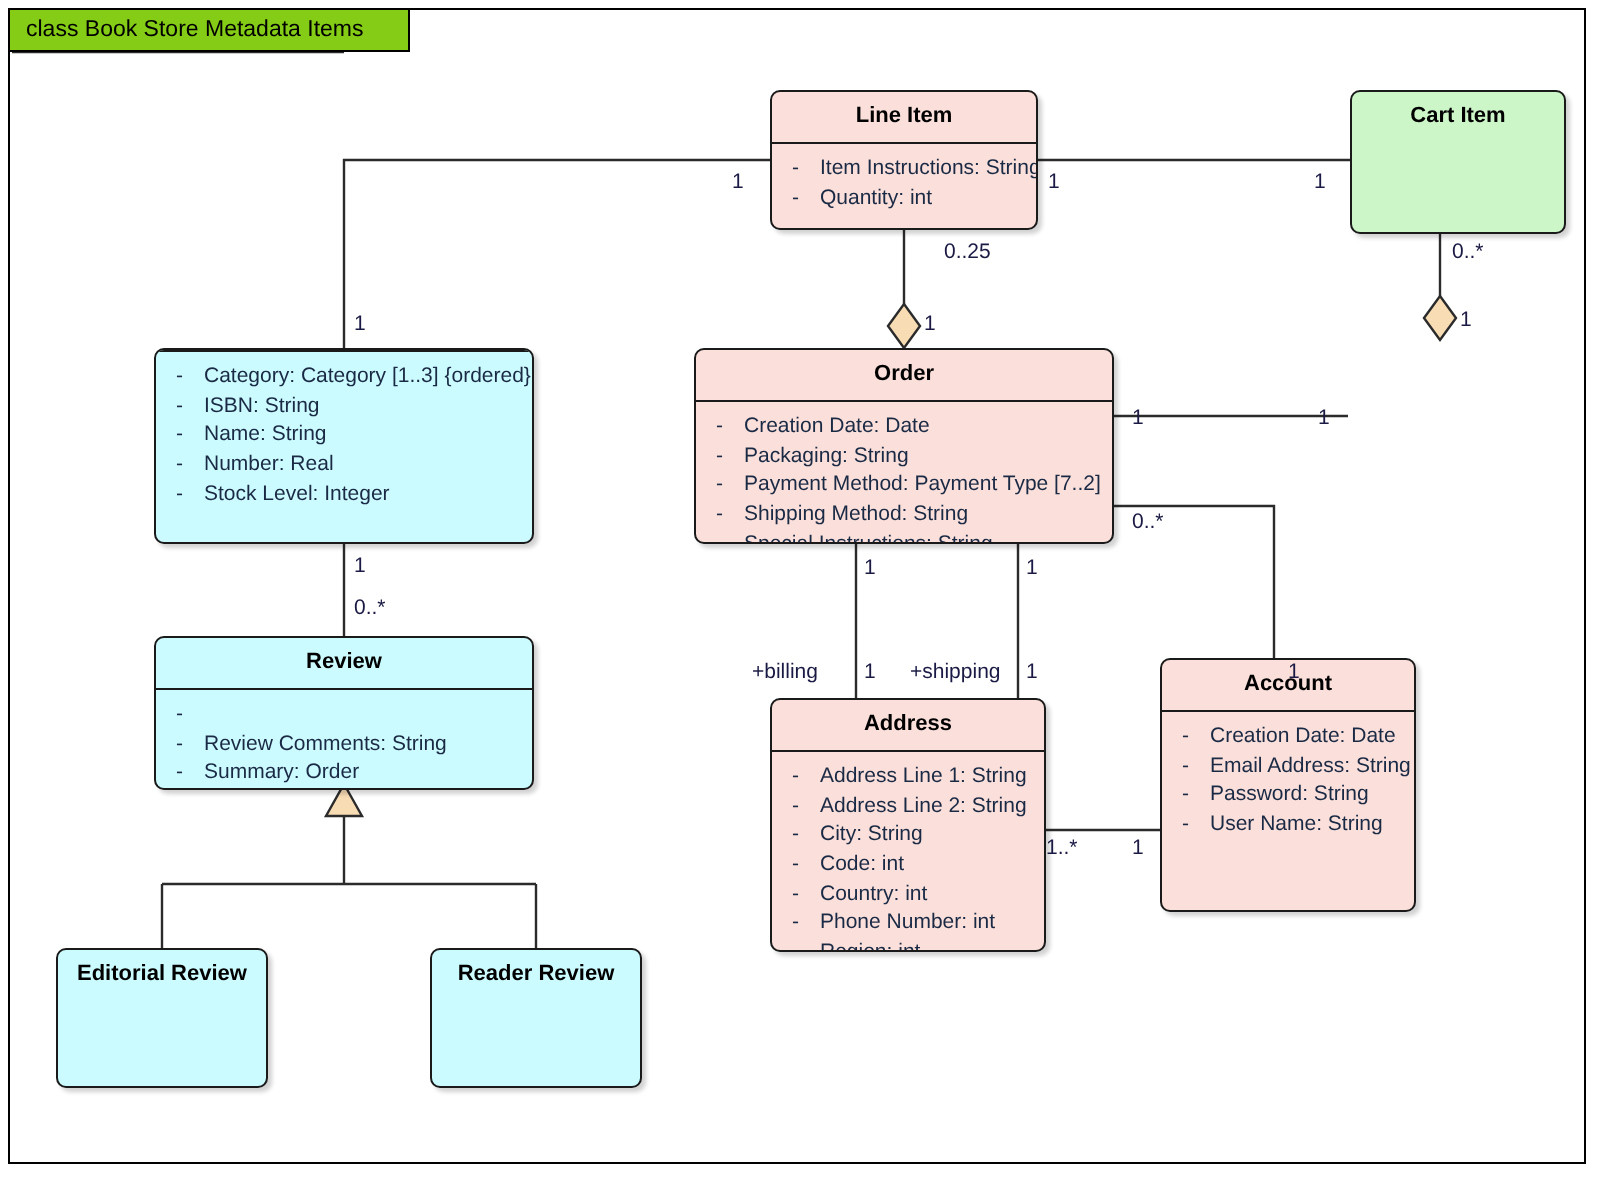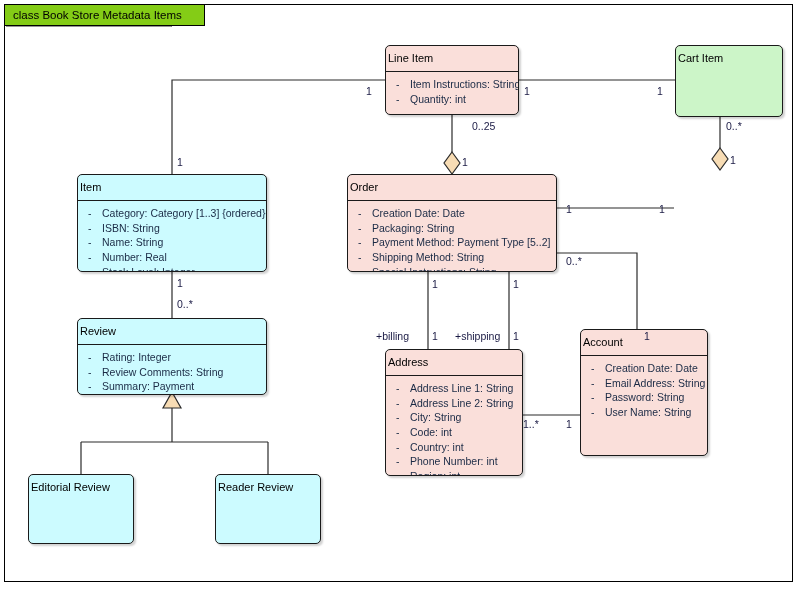--- a/index.html
+++ b/index.html
@@ -14,21 +14,21 @@
 
   
   svg.links{position:absolute;left:0;top:0;width:800px;height:593px;z-index:2;pointer-events:none;}
   svg.links line,svg.links polyline,svg.links path{stroke:#2b2b2b;stroke-width:1.2px;fill:none;}
   .mult{position:absolute;font-size:10.5px;color:#1a1a44;z-index:4;white-space:nowrap;}
   .role{position:absolute;font-size:10.5px;color:#1a1a44;z-index:4;white-space:nowrap;}
 
   
   .cls{position:absolute;box-sizing:border-box;border:1.3px solid #1a1a1a;border-radius:5px;
        z-index:3;box-shadow:2px 2px 2px rgba(0,0,0,0.18);overflow:hidden;}
-  .cls .cname{font-size:11px;font-weight:normal;text-align:left;color:#000;
+  .cls .cname{font-size:11px;font-weight:bold;text-align:center;color:#000;
               padding:6px 2px 6px 2px;line-height:13px;}
   .cls .sep{height:1.3px;background:#1a1a1a;}
   .cls .attrs{padding:5px 4px 4px 4px;}
   .cls .attr{display:flex;font-size:10.5px;color:#1a2a45;line-height:14.6px;white-space:nowrap;}
   .cls .attr .vis{width:20px;flex:0 0 20px;padding-left:6px;box-sizing:border-box;}
   .cls .attr .txt{flex:1 1 auto;}
 
   .pink{background:#fadfda;}
   .cyan{background:#ccfbff;}
   .green{background:#ccf5c8;}
@@ -112,21 +112,20 @@
         <div class="attr">
           <span class="vis">-</span>
           <span class="txt">Quantity: int</span>
         </div>
       </div>
     </div>
   <div class="cls green" style="left:675px;top:45px;width:108px;height:72px;">
       <div class="cname">Cart Item</div>
     </div>
   <div class="cls cyan" style="left:77px;top:174px;width:190px;height:98px;">
-      <div class="cname">Item</div>
       <div class="sep"></div>
       <div class="attrs">
         <div class="attr">
           <span class="vis">-</span>
           <span class="txt">Category: Category [1..3] {ordered}</span>
         </div>
         <div class="attr">
           <span class="vis">-</span>
           <span class="txt">ISBN: String</span>
         </div>
@@ -151,47 +150,46 @@
         <div class="attr">
           <span class="vis">-</span>
           <span class="txt">Creation Date: Date</span>
         </div>
         <div class="attr">
           <span class="vis">-</span>
           <span class="txt">Packaging: String</span>
         </div>
         <div class="attr">
           <span class="vis">-</span>
-          <span class="txt">Payment Method: Payment Type [5..2]</span>
+          <span class="txt">Payment Method: Payment Type [7..2]</span>
         </div>
         <div class="attr">
           <span class="vis">-</span>
           <span class="txt">Shipping Method: String</span>
         </div>
         <div class="attr">
           <span class="vis">-</span>
           <span class="txt">Special Instructions: String</span>
         </div>
       </div>
     </div>
   <div class="cls cyan" style="left:77px;top:318px;width:190px;height:77px;">
       <div class="cname">Review</div>
       <div class="sep"></div>
       <div class="attrs">
         <div class="attr">
           <span class="vis">-</span>
-          <span class="txt">Rating: Integer</span>
         </div>
         <div class="attr">
           <span class="vis">-</span>
           <span class="txt">Review Comments: String</span>
         </div>
         <div class="attr">
           <span class="vis">-</span>
-          <span class="txt">Summary: Payment</span>
+          <span class="txt">Summary: Order</span>
         </div>
       </div>
     </div>
   <div class="cls pink" style="left:385px;top:349px;width:138px;height:127px;">
       <div class="cname">Address</div>
       <div class="sep"></div>
       <div class="attrs">
         <div class="attr">
           <span class="vis">-</span>
           <span class="txt">Address Line 1: String</span>

